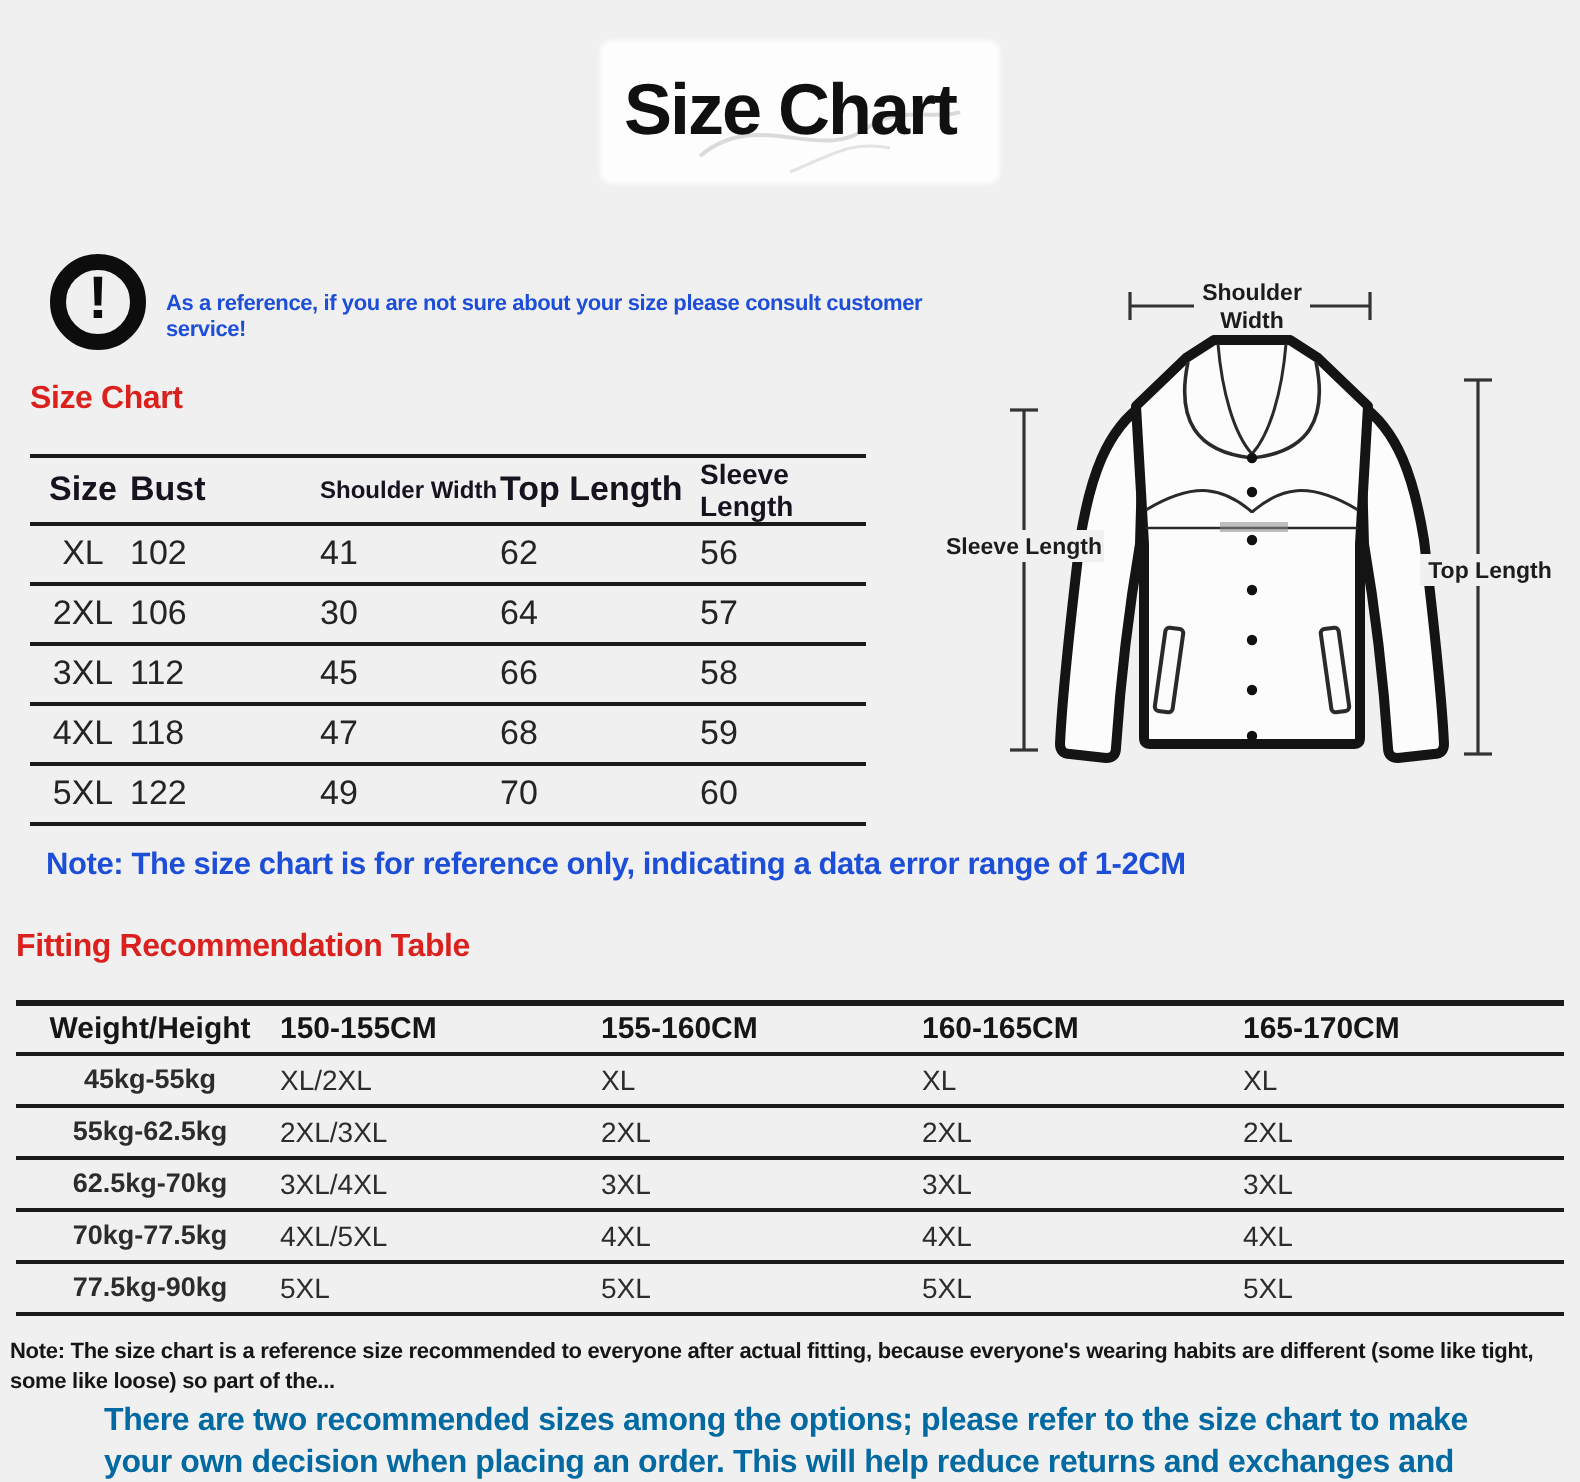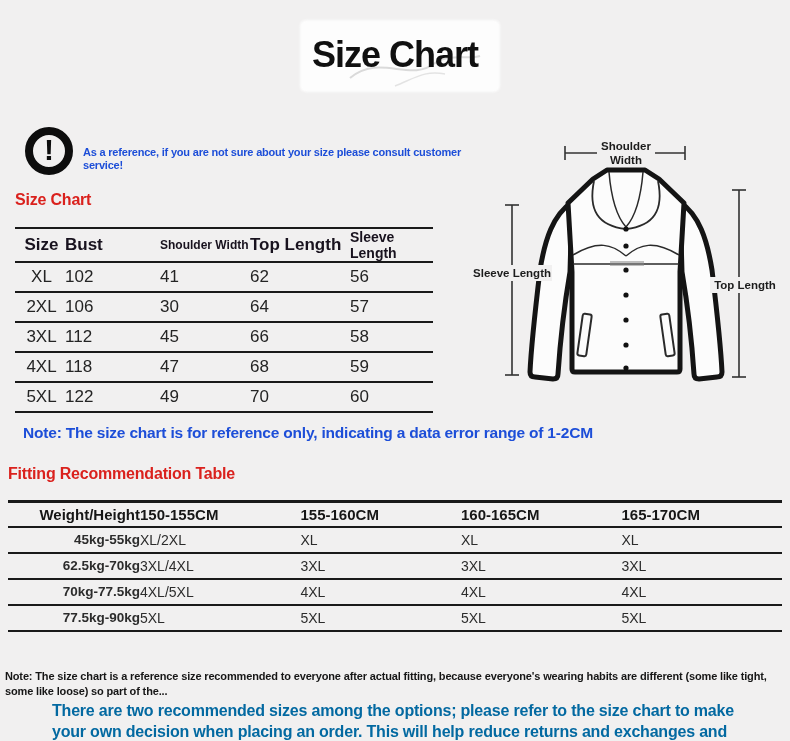--- a/index.html
+++ b/index.html
@@ -61,21 +61,21 @@
   .size-table th:nth-child(3) { font-size:12px; width:90px; }
   .size-table th:nth-child(4) { font-size:17px; width:100px; }
   .size-table th:nth-child(5) { font-size:14px; width:83px; }
   .size-table th:nth-child(1) { font-size:17px; }
 
   .fit-table { left:8px; top:500px; width:774px; }
   .fit-table tr { border-bottom:2px solid #1a1a1a; }
   .fit-table thead tr { border-top:3px solid #1a1a1a; }
   .fit-table th { height:25px; font-size:15px; font-weight:bold; color:#161616; }
   .fit-table td { height:26px; font-size:14px; color:#2c2c2c; }
-  .fit-table th:nth-child(1), .fit-table td:nth-child(1) { text-align:right; padding-left:2px; width:132px; }
+  .fit-table th:nth-child(1), .fit-table td:nth-child(1) { text-align:center; padding-left:2px; width:132px; }
   .fit-table td:nth-child(1) { font-weight:bold; font-size:13.5px; }
 
   
   .note-main {
     position:absolute; left:23px; top:424px; width:700px;
     font-size:15.5px; font-weight:bold; color:#1d4ed8; letter-spacing:-0.2px;
   }
   .footer-note1 {
     position:absolute; left:5px; top:669px; width:782px;
     font-size:11px; font-weight:bold; color:#161616; line-height:1.4; letter-spacing:-0.15px;
@@ -229,20 +229,27 @@
     </thead>
     <tbody>
       <tr>
         <td>45kg-55kg</td>
         <td>XL/2XL</td>
         <td>XL</td>
         <td>XL</td>
         <td>XL</td>
       </tr>
       <tr>
+        <td>55kg-62.5kg</td>
+        <td>2XL/3XL</td>
+        <td>2XL</td>
+        <td>2XL</td>
+        <td>2XL</td>
+      </tr>
+      <tr>
         <td>62.5kg-70kg</td>
         <td>3XL/4XL</td>
         <td>3XL</td>
         <td>3XL</td>
         <td>3XL</td>
       </tr>
       <tr>
         <td>70kg-77.5kg</td>
         <td>4XL/5XL</td>
         <td>4XL</td>

